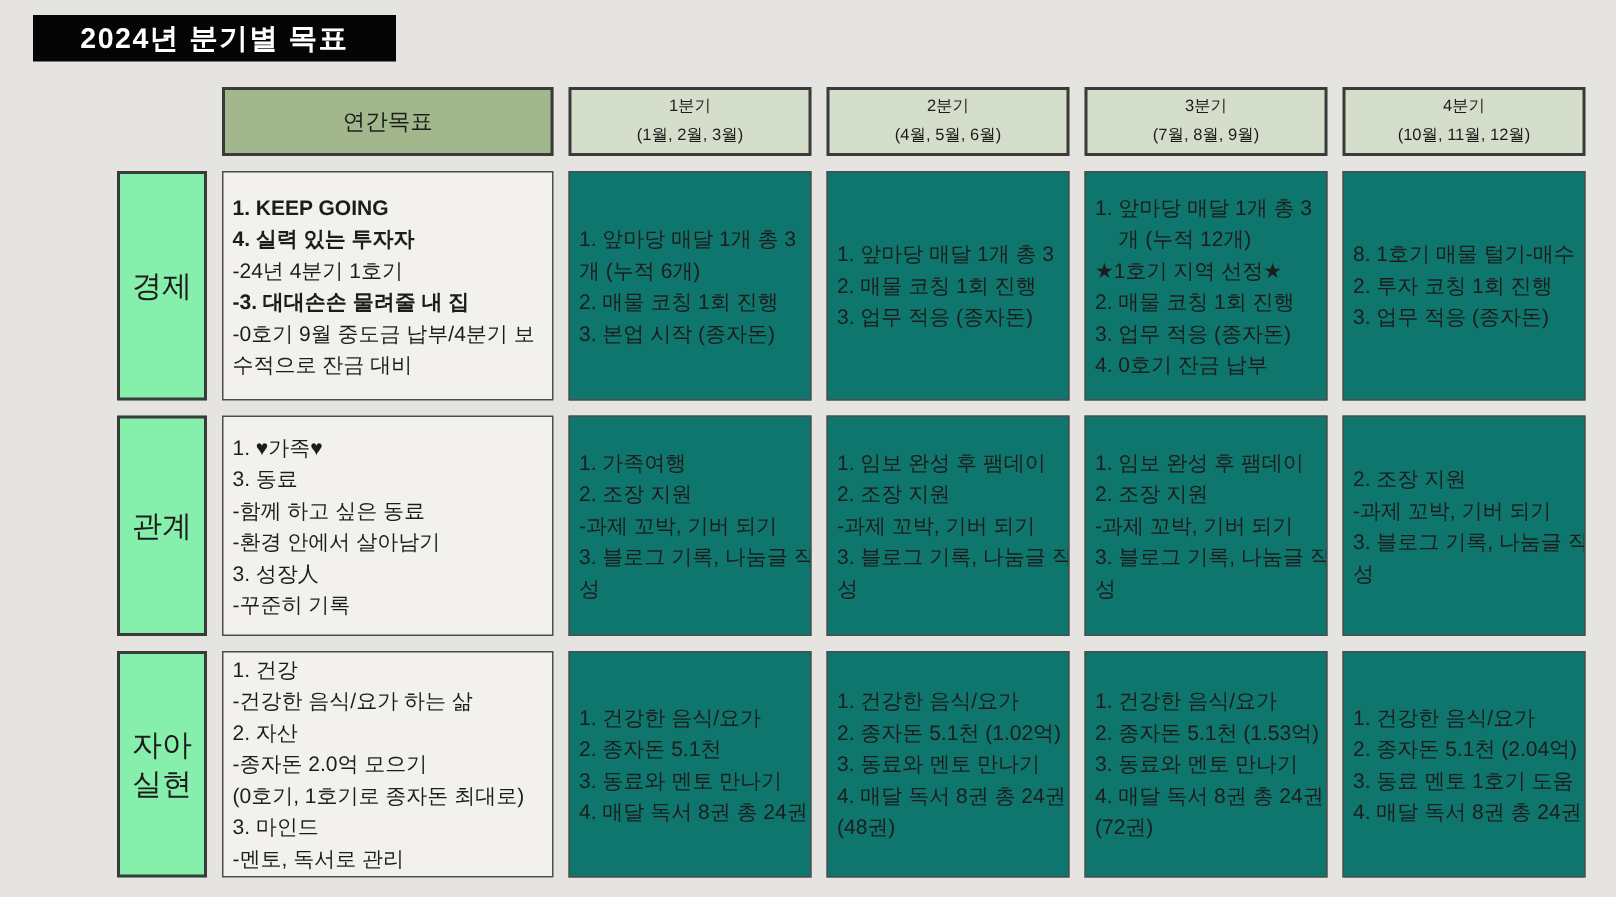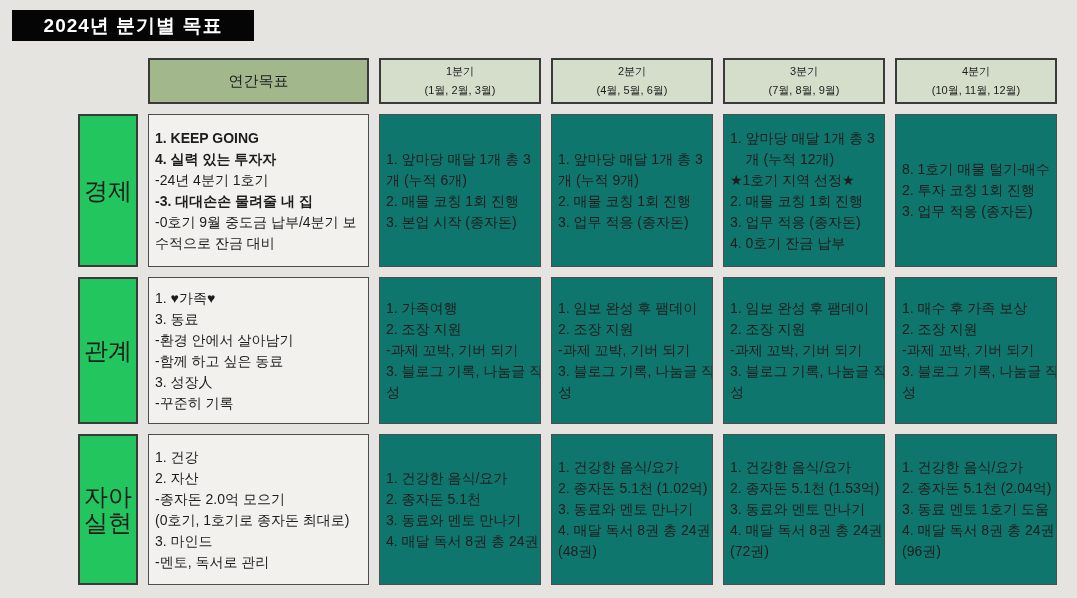--- a/index.html
+++ b/index.html
@@ -5,21 +5,21 @@
   html,body{margin:0;padding:0;}
   body{
     width:1077px;height:598px;
     background:#e5e4e0;
     font-family:"Liberation Sans","DejaVu Sans",sans-serif;
     color:#1c1c1c;
     position:relative;
     overflow:hidden;
   }
   .title-box{
-    position:absolute;left:12px;top:10px;
+    position:absolute;left:22px;top:10px;
     width:242px;height:31px;
     background:#050505;
     color:#ffffff;
     font-size:19px;font-weight:bold;
     display:flex;align-items:center;justify-content:center;
     letter-spacing:1px;
   }
   .grid{
     position:absolute;left:42px;top:58px;
     display:grid;
@@ -38,24 +38,24 @@
     box-sizing:border-box;
   }
   .hdr-annual{
     background:#a3b78d;
     border:2px solid #3a3a3a;
     display:flex;align-items:center;justify-content:center;
     font-size:15px;
     box-sizing:border-box;
   }
   .row-label{
-    background:#22c55e;
+    background:#86efac;
     border:2px solid #3a3a3a;
     display:flex;flex-direction:column;align-items:center;justify-content:center;
-    font-size:24px;line-height:26px;
+    font-size:20px;line-height:26px;
     text-align:center;
     box-sizing:border-box;
   }
   .cell{
     border:1.4px solid #4d4d4d;
     display:flex;flex-direction:column;justify-content:center;
     padding:2px 6px;
     font-size:14px;line-height:21px;
     box-sizing:border-box;
     overflow:hidden;
@@ -103,21 +103,20 @@
       <div class="line">수적으로 잔금 대비</div>
     </div>
     <div class="cell quarter">
       <div class="line">1. 앞마당 매달 1개 총 3</div>
       <div class="line">개 (누적 6개)</div>
       <div class="line">2. 매물 코칭 1회 진행</div>
       <div class="line">3. 본업 시작 (종자돈)</div>
     </div>
     <div class="cell quarter">
       <div class="line">1. 앞마당 매달 1개 총 3</div>
-      <div class="line">개 (누적 9개)</div>
       <div class="line">2. 매물 코칭 1회 진행</div>
       <div class="line">3. 업무 적응 (종자돈)</div>
     </div>
     <div class="cell quarter">
       <div class="line">1. 앞마당 매달 1개 총 3</div>
       <div class="line">    개 (누적 12개)</div>
       <div class="line">★1호기 지역 선정★</div>
       <div class="line">2. 매물 코칭 1회 진행</div>
       <div class="line">3. 업무 적응 (종자돈)</div>
       <div class="line">4. 0호기 잔금 납부</div>
@@ -126,22 +125,22 @@
       <div class="line">8. 1호기 매물 털기-매수</div>
       <div class="line">2. 투자 코칭 1회 진행</div>
       <div class="line">3. 업무 적응 (종자돈)</div>
     </div>
     <div class="row-label">
       <div class="">관계</div>
     </div>
     <div class="cell annual">
       <div class="line">1. ♥가족♥</div>
       <div class="line">3. 동료</div>
+      <div class="line">-함께 하고 싶은 동료</div>
       <div class="line">-환경 안에서 살아남기</div>
-      <div class="line">-함께 하고 싶은 동료</div>
       <div class="line">3. 성장人</div>
       <div class="line">-꾸준히 기록</div>
     </div>
     <div class="cell quarter">
       <div class="line">1. 가족여행</div>
       <div class="line">2. 조장 지원</div>
       <div class="line">-과제 꼬박, 기버 되기</div>
       <div class="line">3. 블로그 기록, 나눔글 작</div>
       <div class="line">성</div>
     </div>
@@ -153,32 +152,32 @@
       <div class="line">성</div>
     </div>
     <div class="cell quarter">
       <div class="line">1. 임보 완성 후 팸데이</div>
       <div class="line">2. 조장 지원</div>
       <div class="line">-과제 꼬박, 기버 되기</div>
       <div class="line">3. 블로그 기록, 나눔글 작</div>
       <div class="line">성</div>
     </div>
     <div class="cell quarter">
-      <div class="line">1. 매수 후 가족 보상</div>
       <div class="line">2. 조장 지원</div>
       <div class="line">-과제 꼬박, 기버 되기</div>
       <div class="line">3. 블로그 기록, 나눔글 작</div>
       <div class="line">성</div>
     </div>
     <div class="row-label">
       <div class="">자아</div>
       <div class="">실현</div>
     </div>
     <div class="cell annual">
       <div class="line">1. 건강</div>
+      <div class="line">-건강한 음식/요가 하는 삶</div>
       <div class="line">2. 자산</div>
       <div class="line">-종자돈 2.0억 모으기</div>
       <div class="line">(0호기, 1호기로 종자돈 최대로)</div>
       <div class="line">3. 마인드</div>
       <div class="line">-멘토, 독서로 관리</div>
     </div>
     <div class="cell quarter">
       <div class="line">1. 건강한 음식/요가</div>
       <div class="line">2. 종자돈 5.1천</div>
       <div class="line">3. 동료와 멘토 만나기</div>
@@ -196,15 +195,14 @@
       <div class="line">2. 종자돈 5.1천 (1.53억)</div>
       <div class="line">3. 동료와 멘토 만나기</div>
       <div class="line">4. 매달 독서 8권 총 24권</div>
       <div class="line">(72권)</div>
     </div>
     <div class="cell quarter">
       <div class="line">1. 건강한 음식/요가</div>
       <div class="line">2. 종자돈 5.1천 (2.04억)</div>
       <div class="line">3. 동료 멘토 1호기 도움</div>
       <div class="line">4. 매달 독서 8권 총 24권</div>
-      <div class="line">(96권)</div>
     </div>
   </div>
 
 </body></html>

